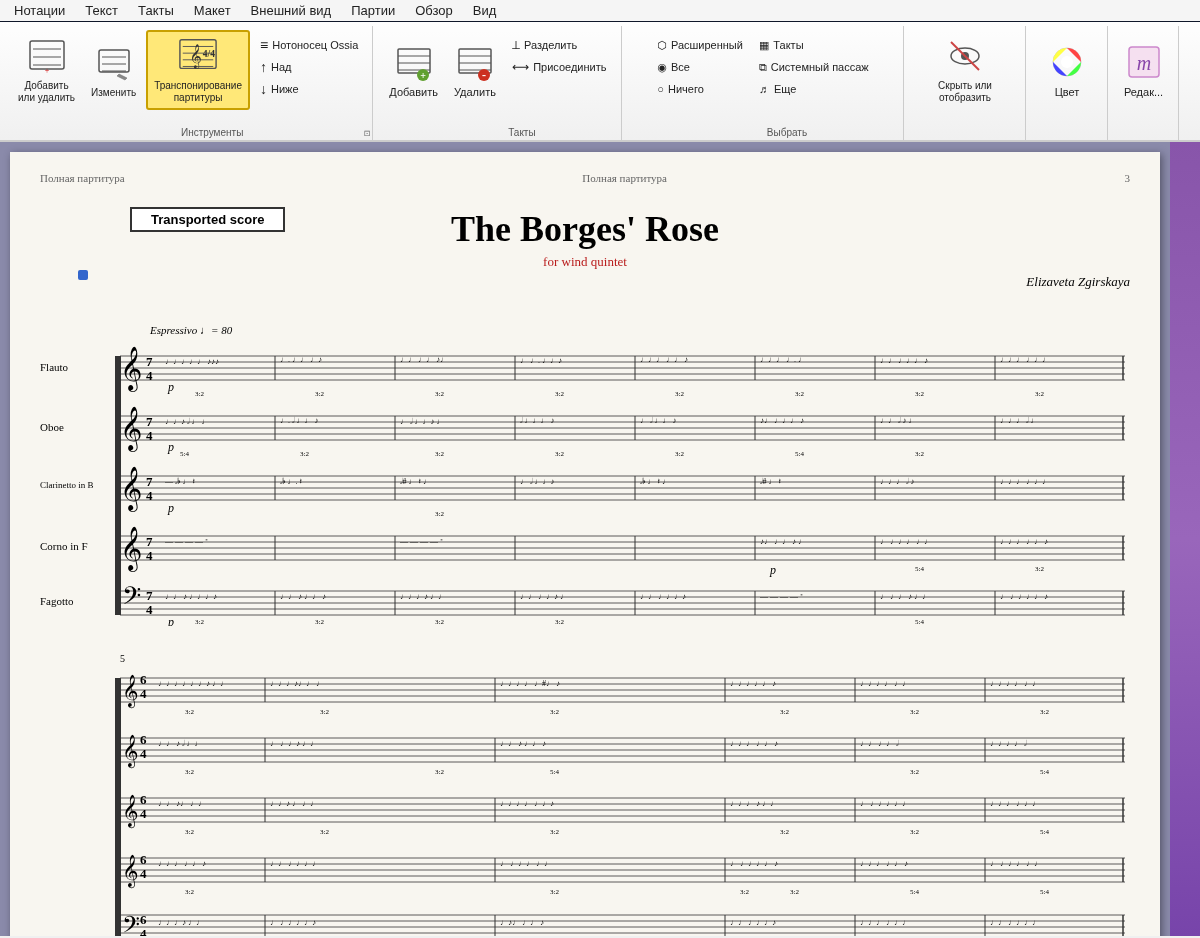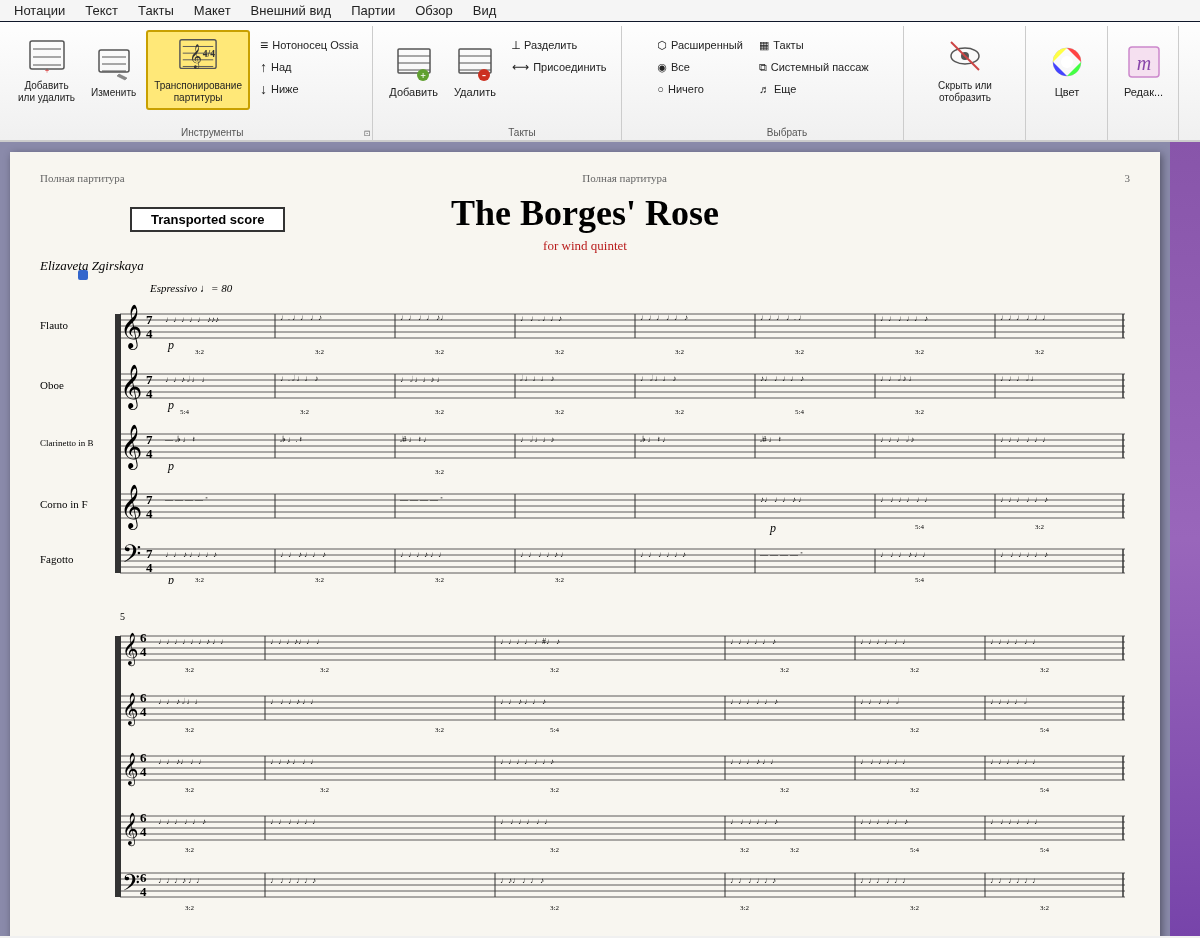--- a/index.html
+++ b/index.html
@@ -149,43 +149,43 @@
       box-shadow: 2px 2px 8px rgba(0,0,0,0.4);
       padding: 20px 30px;
       font-family: 'Times New Roman', serif;
     }
 
     .score-header-top {
       display: flex;
       justify-content: space-between;
       font-size: 11px;
       color: #666;
-      margin-bottom: 8px;
+      margin-bottom: 24px;
     }
 
     .score-title {
       text-align: center;
       font-size: 36px;
       font-weight: bold;
       font-family: 'Times New Roman', serif;
       margin-bottom: 4px;
     }
 
     .score-subtitle {
       text-align: center;
       font-size: 13px;
       color: #b91c1c;
       margin-bottom: 4px;
     }
 
     .score-composer {
-      text-align: left;
+      text-align: right;
       font-size: 13px;
       font-style: italic;
-      margin-bottom: 0;
+      margin-bottom: 26px;
     }
 
     .transported-badge {
       position: absolute;
       top: 55px;
       left: 120px;
       background: white;
       border: 2px solid #333;
       padding: 3px 19px;
       font-size: 13px;

